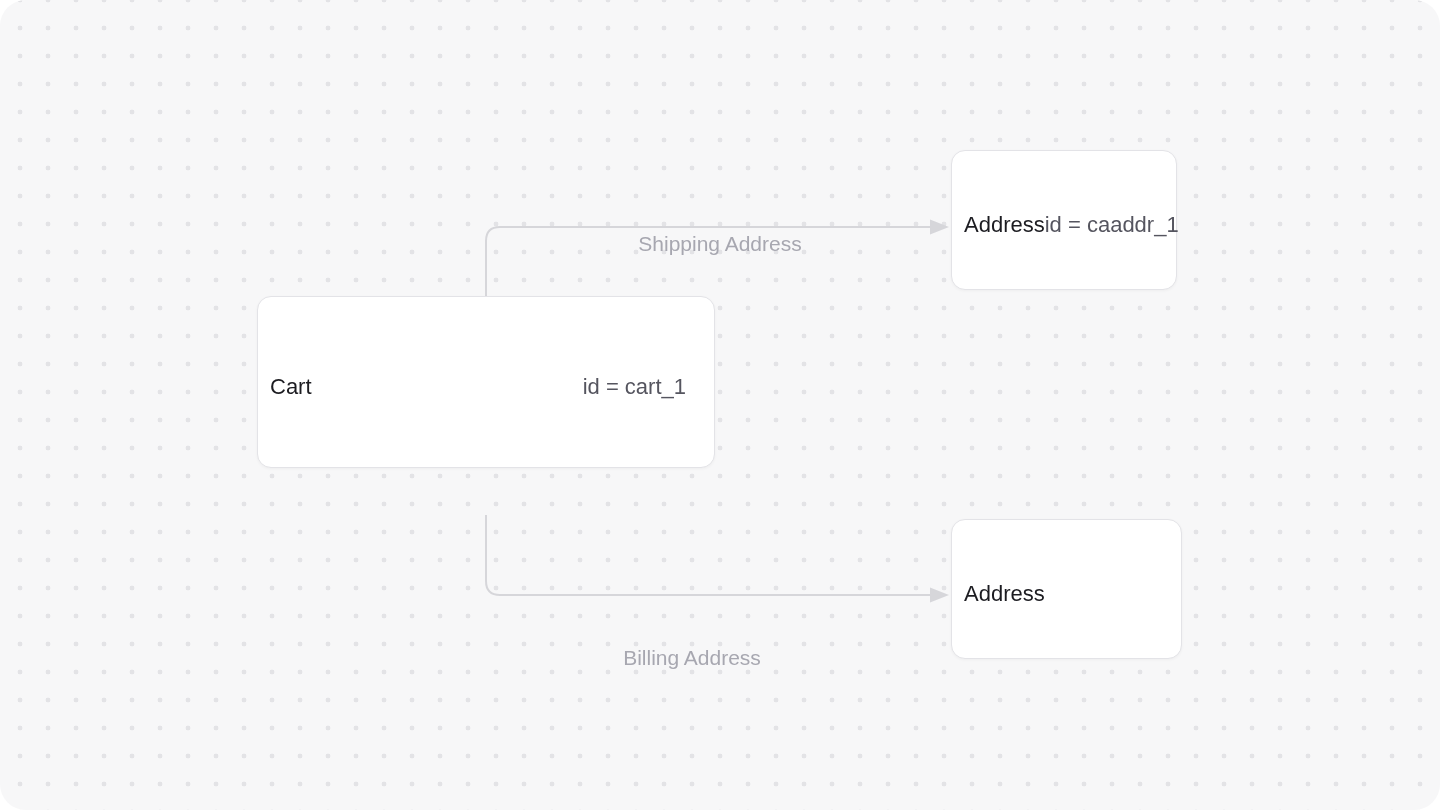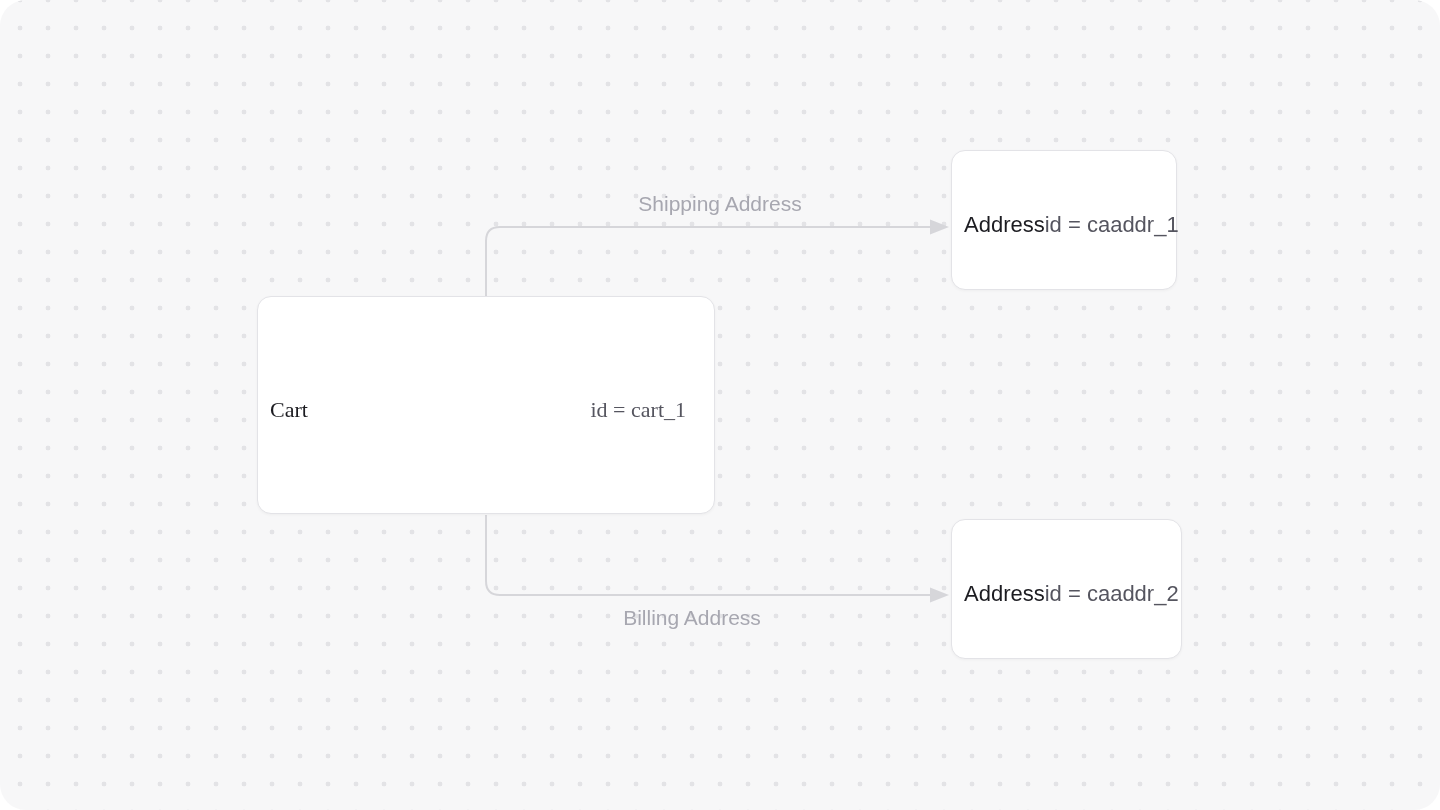--- a/index.html
+++ b/index.html
@@ -47,38 +47,39 @@
     stroke: none;
   }
 
   .edge-label {
     position: absolute;
     transform: translate(-50%, -50%);
     font-size: 21px;
     line-height: 26px;
     color: #a7a7b0;
     white-space: nowrap;
+    margin-top: 40px;
   }
 
   
   .node {
     position: absolute;
     box-sizing: border-box;
     background: #ffffff;
     border: 1px solid #e3e3e7;
     border-radius: 14px;
     box-shadow: 0 1px 3px rgba(0, 0, 0, 0.04);
     display: flex;
     flex-direction: row;
     justify-content: space-between;
     align-items: center;
     padding: 16px 28px 6px 12px;
   }
 
-  .node-cart      { left: 257px; top: 296px; width: 458px; height: 218px; font-family: Liberation Serif, serif; }
+  .node-cart      { left: 257px; top: 296px; width: 458px; height: 172px; }
   .node-address-1 { left: 951px; top: 150px; width: 226px; height: 140px; }
   .node-address-2 { left: 951px; top: 519px; width: 231px; height: 140px; }
 
   .node-title {
     font-size: 22px;
     font-weight: 500;
     line-height: 28px;
     color: #1c1c21;
     text-align: center;
   }
@@ -127,18 +128,15 @@
 
   <div class="node node-address-1">
     <div class="node-title">Address</div>
     <div class="node-attrs">
       <div class="node-attr">id = caaddr_1</div>
     </div>
   </div>
 
   <div class="node node-address-2">
     <div class="node-title">Address</div>
-    <div class="node-attrs">
-      <div class="node-attr">id = caaddr_2</div>
-    </div>
   </div>
 
 </div>
 
 </body></html>

